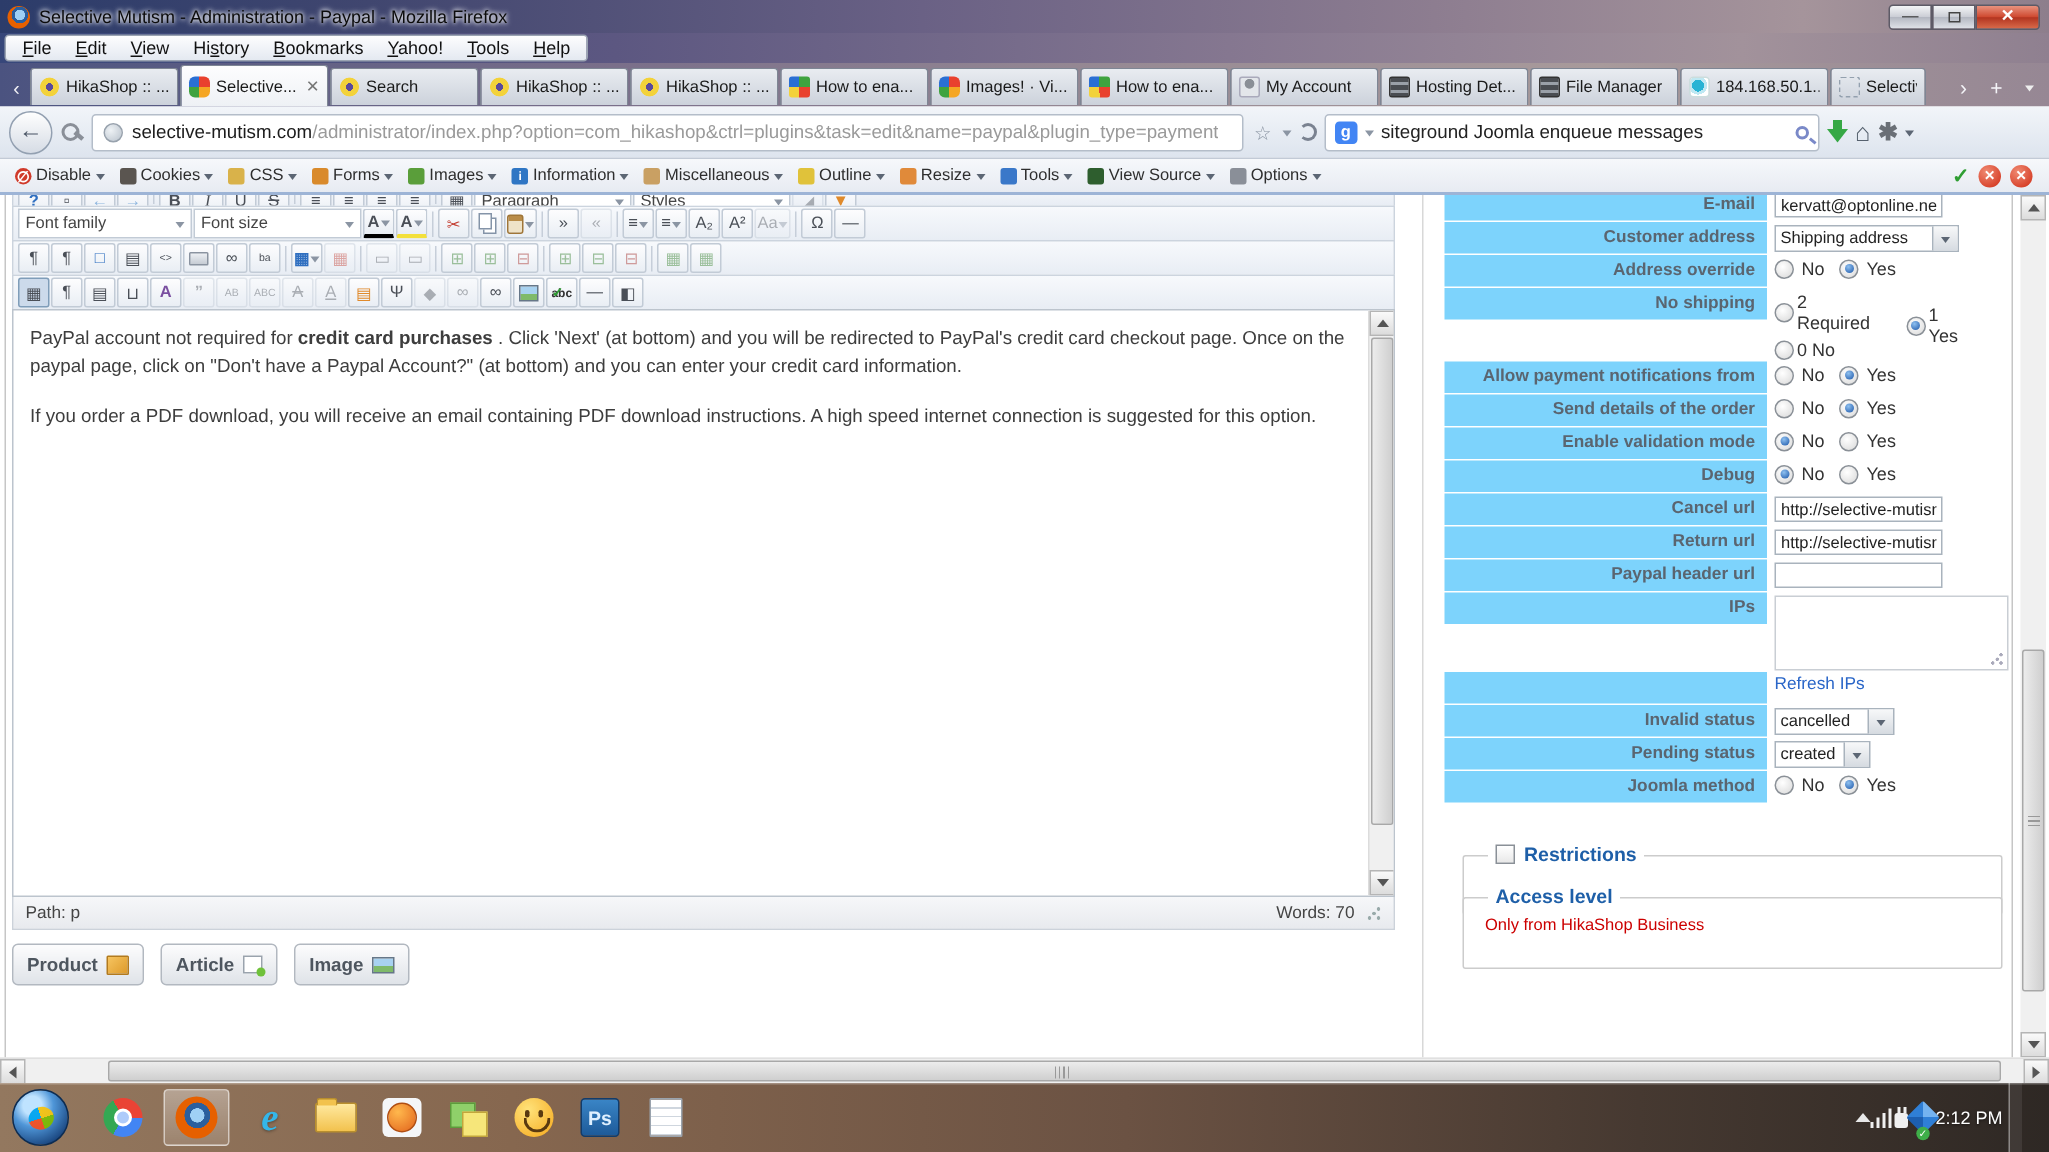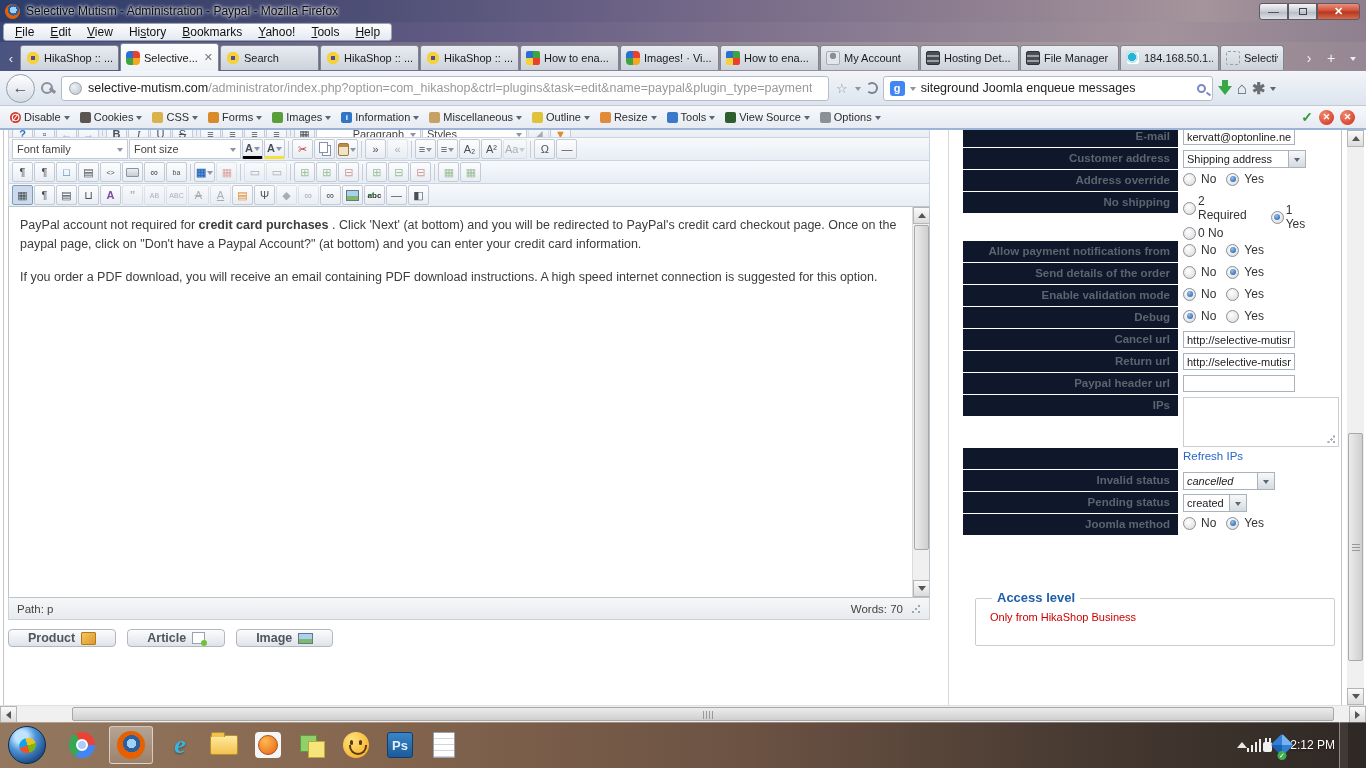--- a/index.html
+++ b/index.html
@@ -131,30 +131,30 @@
 .tri-l{width:0;height:0;border:4px solid transparent;border-right:5px solid #555;margin-left:-4px}
 .tri-r{width:0;height:0;border:4px solid transparent;border-left:5px solid #555;margin-right:-4px}
 .statusbar{height:22px;border:1px solid #ccd2da;border-top:none;background:linear-gradient(#f6f7f9,#e8eaee);
  display:flex;align-items:center;justify-content:space-between;padding:0 8px;font-size:11.5px;color:#444}
 .grip{width:10px;height:10px;background:
  radial-gradient(circle at 8px 2px,#9aa 1px,transparent 1.4px),
  radial-gradient(circle at 8px 8px,#9aa 1px,transparent 1.4px),
  radial-gradient(circle at 2px 8px,#9aa 1px,transparent 1.4px),
  radial-gradient(circle at 5px 5px,#9aa 1px,transparent 1.4px)}
 .insert-btns{margin-top:9px;display:flex;gap:11px}
-.ibtn{height:18px;border:1px solid #b2b8c0;border-radius:4px;background:linear-gradient(#fcfcfd,#dfe3e8);
- display:flex;align-items:center;gap:6px;padding:0 19px;font-weight:bold;color:#4e565f;font-size:12.5px}
+.ibtn{height:28px;border:1px solid #b2b8c0;border-radius:4px;background:linear-gradient(#fcfcfd,#dfe3e8);
+ display:flex;align-items:center;gap:6px;padding:0 9px;font-weight:bold;color:#4e565f;font-size:12.5px}
 .pi-product{width:15px;height:13px;background:linear-gradient(135deg,#f6c460,#dd9a2b);border:1px solid #b27a1e;border-radius:1px}
 .pi-article{width:13px;height:12px;background:#fff;border:1px solid #9aa3ad;position:relative}
 .pi-article::after{content:"";position:absolute;right:-3px;bottom:-3px;width:6px;height:6px;border-radius:50%;background:#6fc13a}
 .pi-image{width:15px;height:11px;border:1px solid #667788;background:linear-gradient(180deg,#a8d2f0 55%,#7fba6a 55%)}
 
 .settings{position:absolute;left:963px;top:-4px;width:332px}
 .srow{display:flex;margin-bottom:1px;align-items:flex-start}
-.slabel{width:215px;background:#0f172a;text-align:right;padding:4px 8px 4px 0;font-weight:bold;color:#5a6570;
+.slabel{width:215px;background:#7dd3fc;text-align:right;padding:4px 8px 4px 0;font-weight:bold;color:#5a6570;
  font-size:11.5px;flex:none;min-height:21px}
 .slabel .hl{background:#316ac5;color:#fff}
 .sctrl{padding:2px 0 0 5px;display:flex;align-items:center;gap:3px;flex-wrap:nowrap}
 .rad{width:13px;height:13px;border-radius:50%;background:radial-gradient(circle at 40% 35%,#fff,#d8d8d8);border:1px solid #8a9097;position:relative;flex:none}
 .rad.sel::after{content:"";position:absolute;inset:2.5px;border-radius:50%;background:radial-gradient(circle at 38% 32%,#8ec0f0,#1c56a8)}
 .rlab{font-size:12px;color:#333;margin:0 7px 0 2px}
 .fin{border:1px solid #a9b3bd;height:17px;font-size:11px;padding:1px 3px;color:#222;font-family:"Liberation Sans",sans-serif;background:#fff}
 .fsel{border:1px solid #a9b3bd;background:#fff;height:18px;display:flex;align-items:center;font-size:11px;color:#222}
 .fsel .txt{padding:0 3px;white-space:nowrap;overflow:hidden}
 .fsel .sbtn{margin-left:auto;width:17px;height:16px;background:linear-gradient(#f7f8f9,#d6dbe1);border-left:1px solid #a9b3bd;display:grid;place-items:center;flex:none}
@@ -421,21 +421,21 @@
         <span class="tbtn i">I</span>
         <span class="tbtn u">U</span>
         <span class="tbtn s">S</span>
         <span class="tsep"></span>
         <span class="tbtn ">≡</span>
         <span class="tbtn ">≡</span>
         <span class="tbtn ">≡</span>
         <span class="tbtn ">≡</span>
         <span class="tsep"></span>
         <span class="tbtn ">▦</span>
-        <span class="tsel" style="width: 105px; justify-content: flex-end;">
+        <span class="tsel" style="width: 105px;">
           <span>Paragraph</span>
           <span class="caret lite"></span>
         </span>
         <span class="tsel" style="width: 105px; gap: 22px;">
           <span>Styles</span>
           <span class="caret lite"></span>
         </span>
         <span class="tbtn dim">◢</span>
         <span class="tbtn orange">▼</span>
       </div>
@@ -672,21 +672,21 @@
       </div>
       <div class="srow">
         <div class="slabel"></div>
         <div class="sctrl">
           <span class="slink">Refresh IPs</span>
         </div>
       </div>
       <div class="srow">
         <div class="slabel">Invalid status</div>
         <div class="sctrl">
-          <span class="fsel" style="width: 92px; font-style: italic;">
+          <span class="fsel" style="width: 80px;">
             <span class="txt">cancelled</span>
             <span class="sbtn">
               <span class="caret"></span>
             </span>
           </span>
         </div>
       </div>
       <div class="srow">
         <div class="slabel">Pending status</div>
         <div class="sctrl">
@@ -702,20 +702,26 @@
         <div class="slabel">Joomla method</div>
         <div class="sctrl">
           <span class="rad"></span>
           <span class="rlab">No</span>
           <span class="rad sel"></span>
           <span class="rlab">Yes</span>
         </div>
       </div>
     </div>
 
+  <div class="fieldset" style="top:440px;height:40px">
+    <div class="legend">
+      <span class="chk"></span>
+      <span>Restrictions</span>
+    </div>
+  </div>
   <div class="fieldset" style="top:468px;height:48px">
     <div class="legend">
         <span>Access level</span>
       </div>
     <div class="red-note">Only from HikaShop Business</div>
   </div>
 
   <div class="page-vsb">
     <div class="sb-btn" style="top:0">
         <span class="tri-u"></span>

